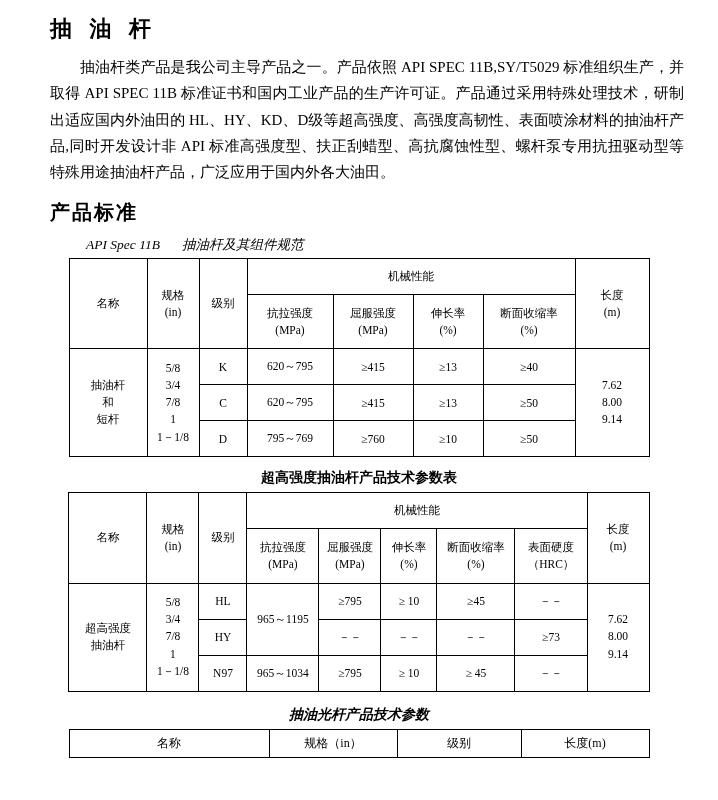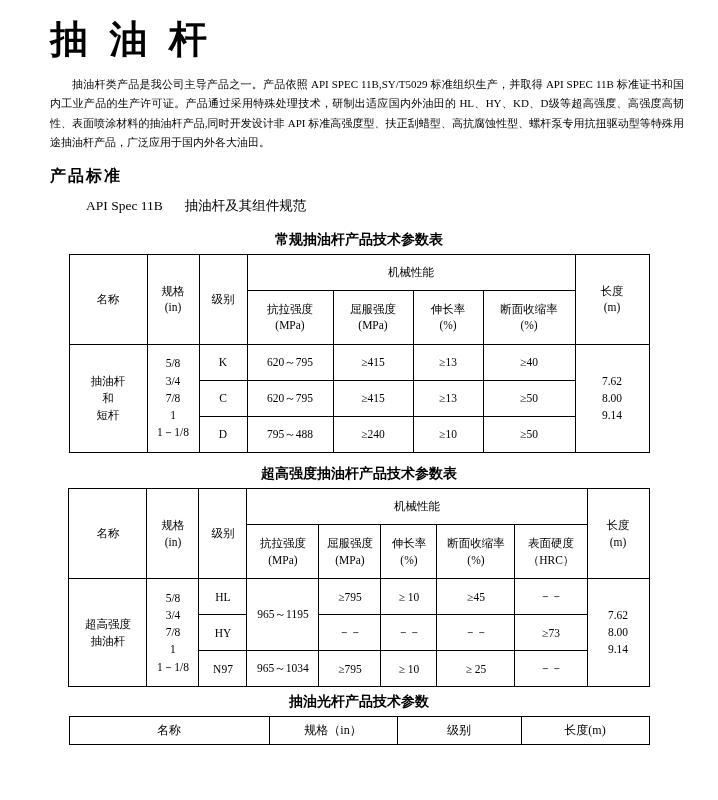--- a/index.html
+++ b/index.html
@@ -13,43 +13,44 @@
     font-family: "Liberation Serif", "DejaVu Serif", serif;
     color: #000000;
   }
   .page {
     width: 718px;
     box-sizing: border-box;
     padding: 8px 28px 12px 28px;
   }
   .doc-title {
     font-family: "Liberation Serif", "DejaVu Serif", serif;
-    font-size: 38px;
+    font-size: 22px;
     font-weight: bold;
     letter-spacing: 6px;
     margin: 6px 0 10px 22px;
   }
   .para {
-    font-size: 11px;
+    font-size: 15px;
     line-height: 1.75;
     text-align: justify;
     text-indent: 2em;
     margin: 0 0 2px 0;
     padding: 0 6px 0 22px;
   }
   .section-head {
-    font-size: 16px;
+    font-size: 20px;
     font-weight: bold;
     letter-spacing: 2px;
     margin: 14px 0 6px 22px;
   }
   .std-line {
     font-size: 13.5px;
     line-height: 1.9;
     margin-left: 58px;
+    font-style: italic;
   }
   .std-line .std-gap {
     display: inline-block;
     width: 22px;
   }
   .table-caption {
     text-align: center;
     font-size: 14px;
     font-weight: bold;
     margin: 12px 0 5px 0;
@@ -75,21 +76,22 @@
     line-height: 1.45;
   }
   .tall {
     height: 26px;
   }
   .nm {
     line-height: 1.5;
     margin-left: 12px;
   }
   .cap3 {
-    margin-top: 6px;
+    margin-top: 14px;
+    font-style: italic;
   }
   table.spec3 {
     border-collapse: collapse;
     width: 580px;
     margin: 0 auto;
     font-size: 12px;
     table-layout: fixed;
   }
   table.spec3 td {
     border: 1px solid #000000;
@@ -107,21 +109,20 @@
 
   <p class="para">抽油杆类产品是我公司主导产品之一。产品依照 API SPEC 11B,SY/T5029 标准组织生产，并取得 API SPEC 11B 标准证书和国内工业产品的生产许可证。产品通过采用特殊处理技术，研制出适应国内外油田的 HL、HY、KD、D级等超高强度、高强度高韧性、表面喷涂材料的抽油杆产品,同时开发设计非 API 标准高强度型、扶正刮蜡型、高抗腐蚀性型、螺杆泵专用抗扭驱动型等特殊用途抽油杆产品，广泛应用于国内外各大油田。</p>
 
   <h2 class="section-head">产品标准</h2>
 
   <div class="std-line">
     <span>API Spec 11B</span><span class="std-gap"></span><span>抽油杆及其组件规范</span>
   </div>
 
 
-  <div class="table-caption">常规抽油杆产品技术参数表</div>
   <table class="spec">
     <colgroup>
       <col style="width:78px">
       <col style="width:52px">
       <col style="width:48px">
       <col style="width:86px">
       <col style="width:80px">
       <col style="width:70px">
       <col style="width:92px">
       <col style="width:74px">
@@ -185,22 +186,22 @@
       </tr>
       <tr class="tall">
         <td>C</td>
         <td>620～795</td>
         <td>≥415</td>
         <td>≥13</td>
         <td>≥50</td>
       </tr>
       <tr class="tall">
         <td>D</td>
-        <td>795～488</td>
-        <td>≥240</td>
+        <td>795～769</td>
+        <td>≥760</td>
         <td>≥10</td>
         <td>≥50</td>
       </tr>
     </tbody>
   </table>
 
   <div class="table-caption">超高强度抽油杆产品技术参数表</div>
   <table class="spec">
     <colgroup>
       <col style="width:78px">
@@ -279,21 +280,21 @@
         <td>－－</td>
         <td>－－</td>
         <td>－－</td>
         <td>≥73</td>
       </tr>
       <tr class="tall">
         <td>N97</td>
         <td>965～1034</td>
         <td>≥795</td>
         <td>≥ 10</td>
-        <td>≥ 25</td>
+        <td>≥ 45</td>
         <td>－－</td>
       </tr>
     </tbody>
   </table>
 
   <div class="table-caption cap3">抽油光杆产品技术参数</div>
   <table class="spec3">
     <colgroup>
       <col style="width:200px">
       <col style="width:128px">

